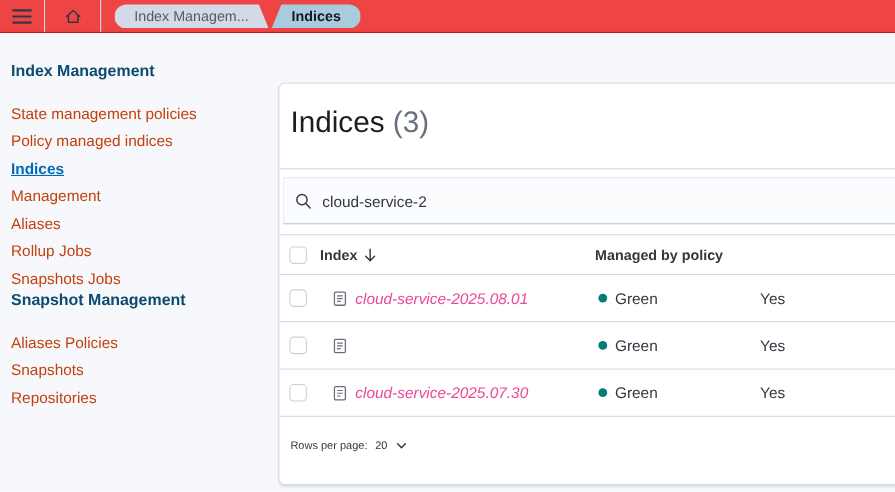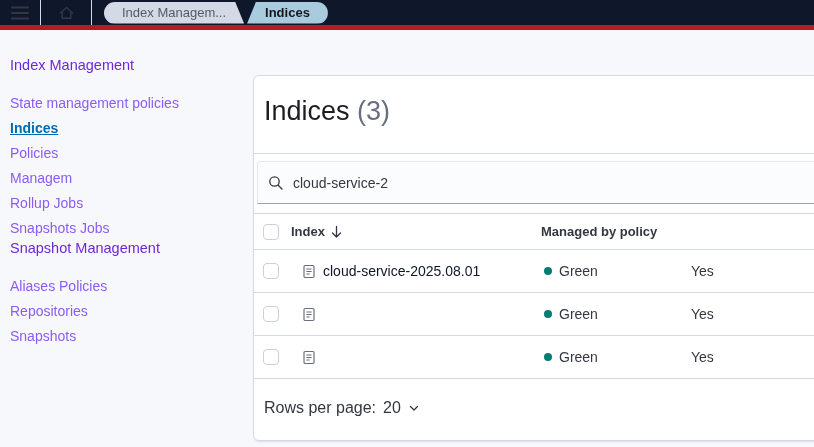--- a/index.html
+++ b/index.html
@@ -5,22 +5,22 @@
   * { margin: 0; padding: 0; box-sizing: border-box; }
   html, body { width: 814px; height: 447px; overflow: hidden; }
   body {
     font-family: "Liberation Sans", "DejaVu Sans", sans-serif;
     background: #f7f8fc;
     color: #343741;
   }
 
   
   .topbar {
-    height: 30px; background: #0f172a;
-    border-bottom: 5px solid #b91c1c;
+    height: 30px; background: #ef4444;
+    border-bottom: 1px solid #b91c1c;
     display: flex; align-items: stretch;
   }
   .icon-btn {
     background: none; border: none; cursor: pointer;
     display: flex; align-items: center; justify-content: center;
   }
   .icon-btn.menu { width: 40px; }
   .icon-btn.home { width: 50px; }
   .vsep { width: 1px; background: #d3dae6; }
   .crumbs { display: flex; align-items: center; margin-left: 12px; }
@@ -38,25 +38,25 @@
     background: #a9cbde; color: #16171c; font-weight: bold;
     border-radius: 0 11px 11px 0;
     clip-path: polygon(9px 0, 100% 0, 100% 100%, 0 100%);
   }
 
   
   .content { position: relative; height: 417px; }
 
   
   .sidebar { position: absolute; left: 0; top: 0; width: 253px; padding: 27px 10px 0 10px; }
-  .nav-heading { font-size: 14.5px; font-weight: normal; color: #6d28d9; height: 20px; }
+  .nav-heading { font-size: 14.5px; font-weight: bold; color: #0c4a6e; height: 20px; }
   .nav-list { margin-top: 13px; }
   .nav-item {
     height: 25px; display: flex; align-items: center;
-    font-size: 14px; color: #8b5cf6; cursor: pointer; white-space: nowrap;
+    font-size: 14px; color: #c2410c; cursor: pointer; white-space: nowrap;
   }
   .nav-item.active { color: #006bb4; font-weight: bold; text-decoration: underline; }
   .nav-heading.second { }
 
   
   .card {
     position: absolute; left: 253px; top: 45px; right: -24px; bottom: 6px;
     background: #ffffff;
     border: 1px solid #d3dae6;
     border-radius: 6px;
@@ -97,30 +97,30 @@
   .c-health { width: 150px; padding-left: 3px; }
   .c-managed { flex: 1; }
   .thead .hlabel { font-size: 13px; font-weight: bold; color: #343741; cursor: pointer; display: flex; align-items: center; }
   .sort-arrow { margin-left: 5px; display: flex; }
   .checkbox {
     width: 16px; height: 16px; background: #ffffff;
     border: 1px solid #c9d0dc; border-radius: 4px; display: inline-block; cursor: pointer;
   }
   .trow .c-index { padding-left: 12px; }
   .doc-ic { display: flex; margin-right: 7px; }
-  .idx-link { font-size: 14px; color: #0f172a; text-decoration: none; cursor: pointer; }
+  .idx-link { font-size: 14px; color: #ec4899; text-decoration: none; cursor: pointer; font-style: italic; }
   .dot { width: 8px; height: 8px; border-radius: 50%; background: #017d73; margin-right: 7px; }
   .c-health span.htext, .c-managed { font-size: 14px; color: #343741; }
 
   
   .tfoot { padding: 20px 10px; }
   .rpp-btn {
     background: none; border: none; cursor: pointer;
     font-family: "Liberation Sans", "DejaVu Sans", sans-serif;
-    font-size: 16px; color: #343741;
+    font-size: 10px; color: #343741;
     display: flex; align-items: center; gap: 7px;
   }
 </style>
 </head>
 <body>
 
 <div class="topbar">
   <button class="icon-btn menu">
     <svg width="18" height="16" viewBox="0 0 18 16">
       <g stroke="#343741" stroke-width="2" stroke-linecap="round">
@@ -142,31 +142,32 @@
     <div class="crumb blue">Indices</div>
   </div>
 </div>
 
 <div class="content">
 
   <nav class="sidebar">
     <div class="nav-heading">Index Management</div>
     <div class="nav-list">
       <div class="nav-item">State management policies</div>
+      <div class="nav-item">Policy managed indices</div>
       <div class="nav-item active">Indices</div>
-      <div class="nav-item">Policies</div>
-      <div class="nav-item">Managem</div>
+      <div class="nav-item">Management</div>
+      <div class="nav-item">Aliases</div>
       <div class="nav-item">Rollup Jobs</div>
       <div class="nav-item">Snapshots Jobs</div>
     </div>
     <div class="nav-heading second">Snapshot Management</div>
     <div class="nav-list">
       <div class="nav-item">Aliases Policies</div>
+      <div class="nav-item">Snapshots</div>
       <div class="nav-item">Repositories</div>
-      <div class="nav-item">Snapshots</div>
     </div>
   </nav>
 
   <section class="card">
 
     <div class="card-title-row">
       <h1 class="page-title"><span>Indices</span> <span class="count">(3)</span></h1>
     </div>
 
     <div class="divider"></div>
@@ -253,20 +254,21 @@
           </div>
         <div class="cell c-index">
           <span class="doc-ic">
             <svg width="13" height="15" viewBox="0 0 13 15">
               <rect x="1" y="1.5" width="10" height="12" rx="1.2" fill="none" stroke="#69707d" stroke-width="1.2"></rect>
               <line x1="3.4" y1="5" x2="8.6" y2="5" stroke="#69707d" stroke-width="1.1"></line>
               <line x1="3.4" y1="7.5" x2="8.6" y2="7.5" stroke="#69707d" stroke-width="1.1"></line>
               <line x1="3.4" y1="10" x2="6.8" y2="10" stroke="#69707d" stroke-width="1.1"></line>
             </svg>
           </span>
+          <a class="idx-link">cloud-service-2025.07.30</a>
         </div>
         <div class="cell c-health">
           <span class="dot"></span>
           <span class="htext">Green</span>
         </div>
         <div class="cell c-managed">Yes</div>
       </div>
 
       <div class="tfoot">
         <button class="rpp-btn">

